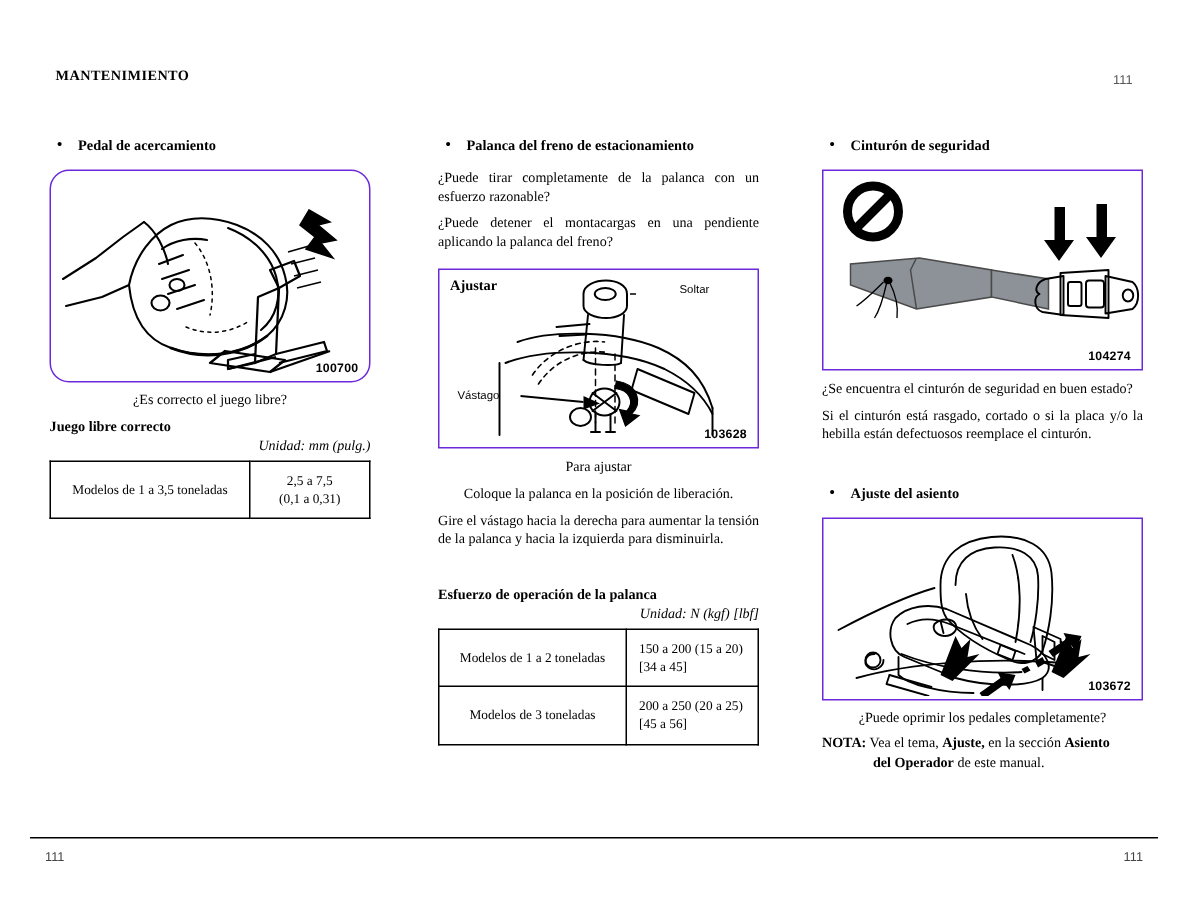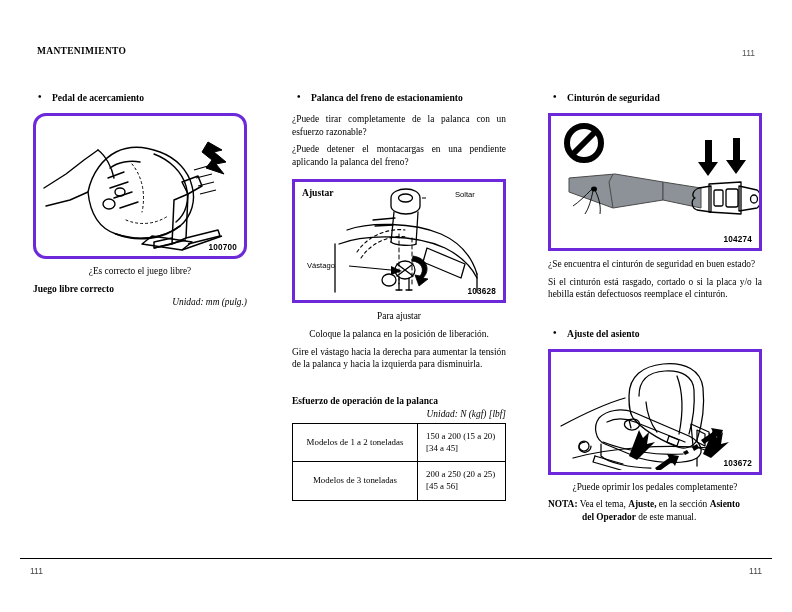--- a/index.html
+++ b/index.html
@@ -109,21 +109,21 @@
   .unit-line {
     font-size: 9.4px;
     text-align: right;
     margin: 1px 0 4px 0;
     font-style: italic;
   }
 
   
   .figbox {
     position: relative;
-    border: 3px solid #6d28d9;
+    border: 1px solid #6d28d9;
     background: #ffffff;
     overflow: hidden;
   }
   .figcode {
     position: absolute;
     right: 7px;
     bottom: 4px;
     font-family: "Liberation Sans", sans-serif;
     font-size: 8.2px;
     font-weight: bold;
@@ -240,20 +240,31 @@
         <path d="M172 26 L186 34 L178 36 L190 46 L180 48 L188 58 L170 52 L176 44 L166 36 Z" fill="#000" stroke="#000" stroke-width="1"></path>
       </svg>
       <div class="figcode">100700</div>
     </div>
 
     <div style="height:6px;"></div>
     <p class="body plain">¿Es correcto el juego libre?</p>
     <div class="subhead">Juego libre correcto</div>
     <div class="unit-line">Unidad: mm (pulg.)</div>
 
+    <table class="data">
+      <tbody>
+          <tr>
+        <td class="c-left" style="width:120px;">Modelos de 1 a 3,5 toneladas</td>
+        <td class="c-right">
+          <span>2,5 a 7,5</span><br>
+          <span>(0,1 a 0,31)</span>
+        </td>
+      </tr>
+    </tbody>
+      </table>
   </div>
 
   <div class="col col2">
 
     <div class="bullet-head">Palanca del freno de estacionamiento</div>
 
     <p class="body">¿Puede tirar completamente de la palanca con un esfuerzo razonable?</p>
     <p class="body">¿Puede detener el montacargas en una pendiente aplicando la palanca del freno?</p>
 
     <div style="height:6px;"></div>

